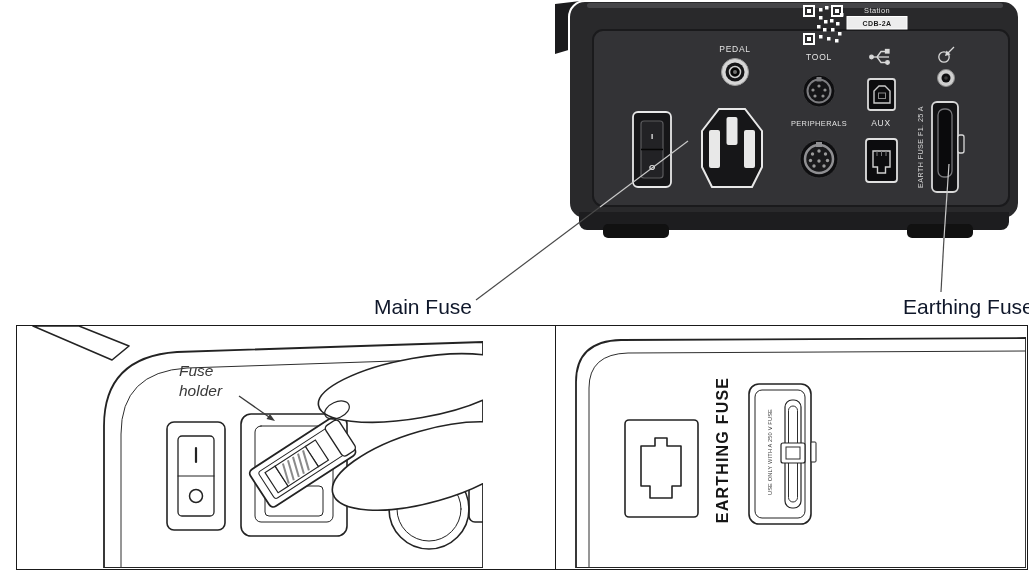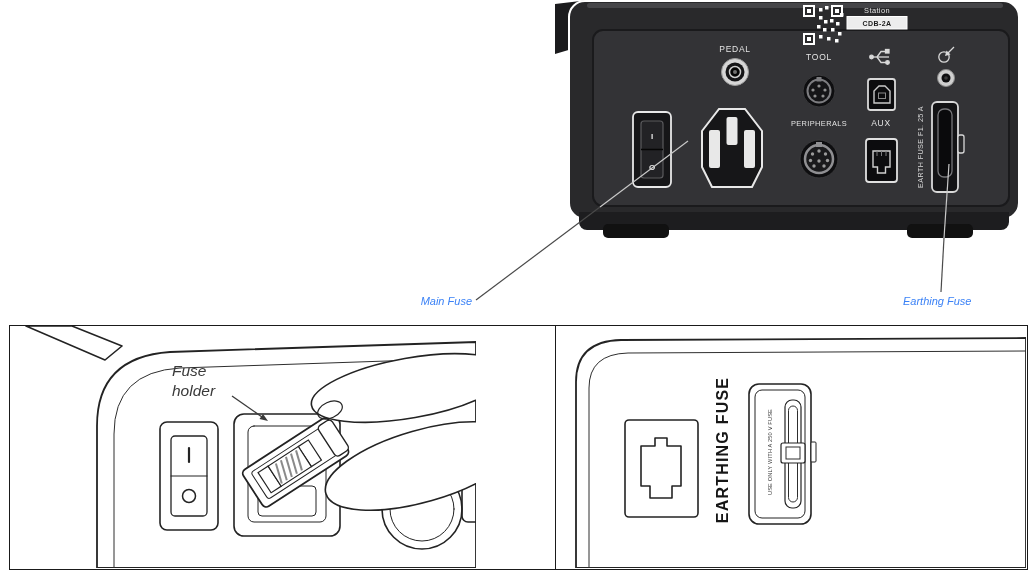--- a/index.html
+++ b/index.html
@@ -2,21 +2,21 @@
 <html><head>
 <meta charset="utf-8">
 <style>
   *{box-sizing:border-box}
   body{margin:0;background:#fff}
   .stage{position:relative;width:1029px;height:575px;background:#fff;
          font-family:"Liberation Sans",sans-serif;overflow:hidden}
   .abs{position:absolute}
   svg{display:block}
   svg text{font-family:"Liberation Sans",sans-serif}
-  .callout-label{position:absolute;font-style:italic;font-size:11px;color:#3b82f6;white-space:nowrap}
+  .callout-label{position:absolute;font-size:21px;color:#0f172a;white-space:nowrap}
   .detail-box{position:absolute;border:1.6px solid #1a1a1a;background:#fff}
   .panel-label{font-size:8.5px;fill:#e3e3e3;letter-spacing:.7px}
   .panel-label-sm{font-size:7.4px;fill:#e3e3e3;letter-spacing:.4px}
   .badge-text{font-size:7px;font-weight:bold;fill:#1d1d1d;letter-spacing:.4px}
   .rocker-glyph{font-size:8px;fill:#e8e8e8;font-weight:bold}
   .fuse-vert{font-size:7.2px;fill:#d6d6d6;letter-spacing:.4px}
   .hand-line{fill:#fff;stroke:#232323;stroke-width:1.6}
   .art{fill:none;stroke:#232323;stroke-width:1.6;stroke-linejoin:round;stroke-linecap:round}
   .art-thin{fill:none;stroke:#2e2e2e;stroke-width:1;stroke-linejoin:round}
   .it-label{font-style:italic;font-size:15.5px;fill:#3a3a3a}
@@ -170,21 +170,21 @@
   <svg class="abs" style="left:0;top:0;pointer-events:none" width="1029" height="575" viewBox="0 0 1029 575">
     <line x1="476" y1="300" x2="600" y2="207" stroke="#4a4a4a" stroke-width="1.2"></line>
     <line x1="600" y1="207" x2="688" y2="141" stroke="#c9c9c9" stroke-width="1.2"></line>
     <line x1="941" y1="292" x2="944" y2="238" stroke="#4a4a4a" stroke-width="1.2"></line>
     <line x1="944" y1="238" x2="949" y2="164" stroke="#c9c9c9" stroke-width="1.2"></line>
   </svg>
 
   <div class="callout-label" style="left:372px;top:295px;width:100px;text-align:right">Main Fuse</div>
   <div class="callout-label" style="left:903px;top:295px">Earthing Fuse</div>
 
-  <div class="detail-box" style="left:9px;top:325px;width:556px;height:245px">
+  <div class="detail-box" style="left:16px;top:325px;width:556px;height:245px">
     <svg width="466" height="242" viewBox="0 0 466 242">
 
       <path class="art" d="M16,0 L62,0 L112,20 L95,34 Z" fill="#fff"></path>
 
       <path d="M466,16 L160,26 Q87,31 87,100 L87,242 L466,242 Z" fill="#fff" stroke="#232323" stroke-width="1.8"></path>
       <path class="art-thin" d="M466,32 L170,42 Q104,46 104,108 L104,242"></path>
 
       <g class="art">
         <rect x="150" y="96" width="58" height="108" rx="7"></rect>
         <rect x="161" y="110" width="36" height="80" rx="4" stroke-width="1.3"></rect>

